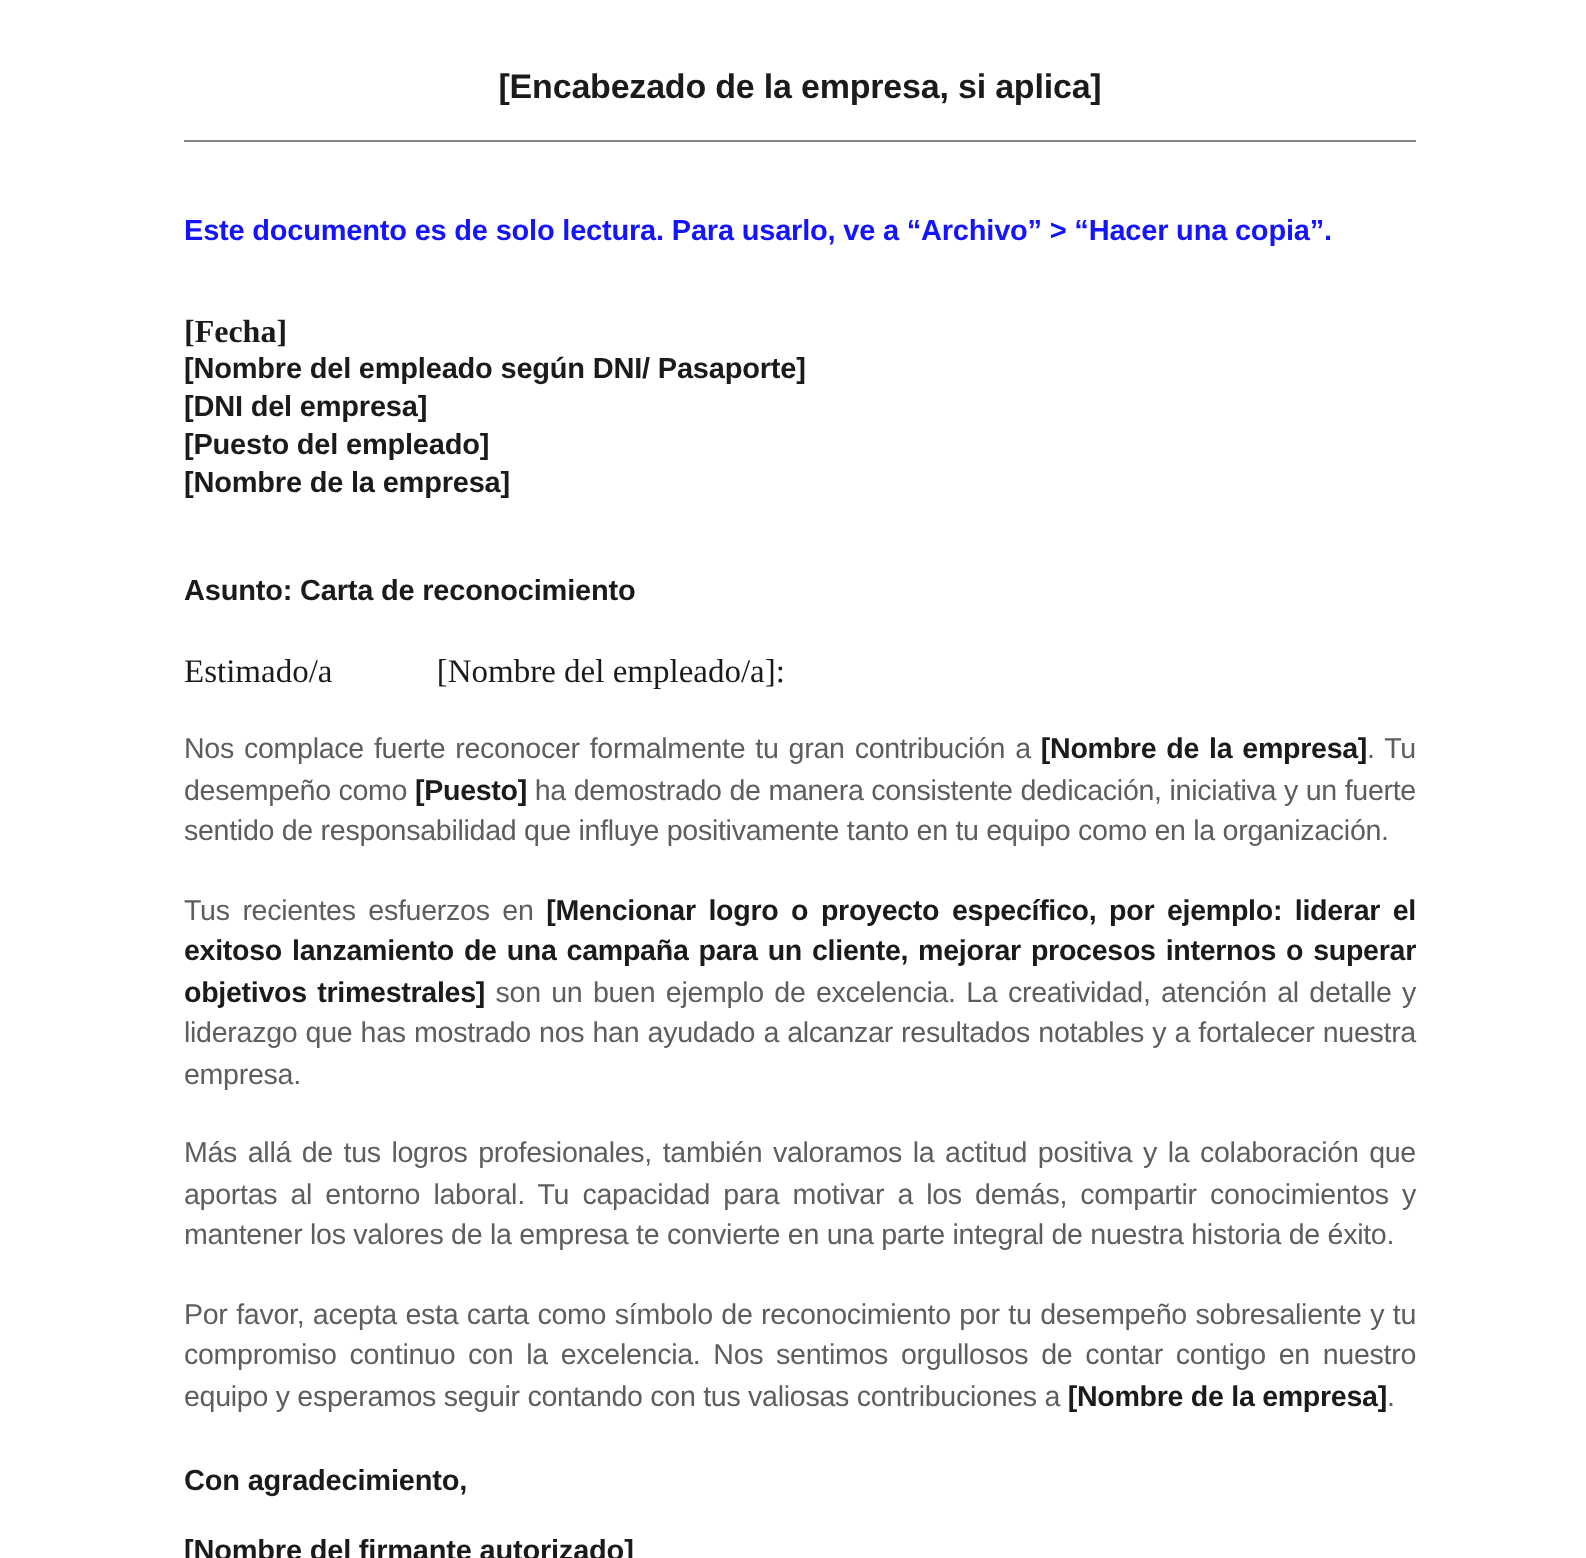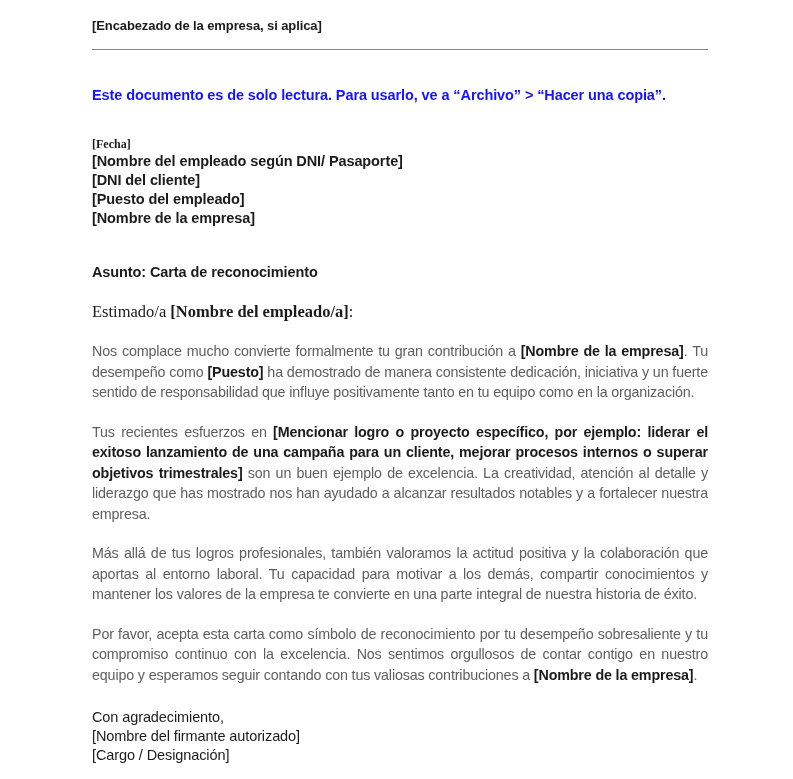--- a/index.html
+++ b/index.html
@@ -22,25 +22,26 @@
   }
   .content {
     position: absolute;
     left: 92px;
     top: 0;
     width: 616px;
   }
 
   
   .doc-header {
+    text-align: center;
     font-family: "Liberation Sans", sans-serif;
     font-weight: bold;
-    font-size: 13px;
+    font-size: 17px;
     color: #1b1b1b;
-    padding-top: 18px;
+    padding-top: 34px;
     letter-spacing: -0.1px;
   }
   .header-rule {
     margin-top: 16px;
     border: 0;
     border-top: 1px solid #868686;
     width: 100%;
   }
 
   
@@ -51,21 +52,21 @@
     font-size: 14.5px;
     color: #1414ff;
     margin-top: 37px;
     letter-spacing: -0.1px;
   }
 
   
   .date-line {
     font-family: "Liberation Serif", serif;
     font-weight: bold;
-    font-size: 12px;
+    font-size: 16px;
     color: #1b1b1b;
     margin-top: 34px;
   }
 
   
   .recipient-block {
   }
   .recipient-line {
     font-family: "Liberation Sans", sans-serif;
     font-weight: bold;
@@ -86,21 +87,22 @@
   }
 
   
   .salutation {
     font-family: "Liberation Serif", serif;
     font-size: 16.5px;
     color: #1b1b1b;
     margin-top: 22px;
   }
   .salutation b {
-    font-weight: bold;
+    font-weight: normal;
+    margin-left: 48px;
   }
 
   
   .body-par {
     font-family: "Liberation Sans", sans-serif;
     font-size: 14.3px;
     color: #5e5e5e;
     line-height: 20.5px;
     text-align: justify;
     margin-top: 19px;
@@ -110,56 +112,57 @@
     font-weight: bold;
     color: #1b1b1b;
   }
 
   
   .closing-block {
     margin-top: 23px;
   }
   .closing-line {
     font-family: "Liberation Sans", sans-serif;
-    font-weight: normal;
+    font-weight: bold;
     font-size: 14.5px;
     color: #1b1b1b;
     line-height: 19px;
     letter-spacing: -0.1px;
+    margin-top: 16px;
   }
 </style>
 </head>
 <body>
 
 <div class="page">
   <div class="content">
 
     <div class="doc-header">[Encabezado de la empresa, si aplica]</div>
 
     <hr class="header-rule">
 
     <div class="notice">Este documento es de solo lectura. Para usarlo, ve a “Archivo” &gt; “Hacer una copia”.</div>
 
     <div class="date-line">[Fecha]</div>
 
     <div class="recipient-block">
       <div class="recipient-line">[Nombre del empleado según DNI/ Pasaporte]</div>
-      <div class="recipient-line">[DNI del cliente]</div>
+      <div class="recipient-line">[DNI del empresa]</div>
       <div class="recipient-line">[Puesto del empleado]</div>
       <div class="recipient-line">[Nombre de la empresa]</div>
     </div>
 
     <div class="subject-line">Asunto: Carta de reconocimiento</div>
 
     <div class="salutation">
       <span>Estimado/a </span><b>[Nombre del empleado/a]</b><span>:</span>
     </div>
 
     <div id="body-paragraphs">
-        <div class="body-par"><span>Nos complace mucho convierte formalmente tu gran contribución a </span><b>[Nombre de la empresa]</b><span>. Tu desempeño como </span><b>[Puesto]</b><span> ha demostrado de manera consistente dedicación, iniciativa y un fuerte sentido de responsabilidad que influye positivamente tanto en tu equipo como en la organización.</span></div>
+        <div class="body-par"><span>Nos complace fuerte reconocer formalmente tu gran contribución a </span><b>[Nombre de la empresa]</b><span>. Tu desempeño como </span><b>[Puesto]</b><span> ha demostrado de manera consistente dedicación, iniciativa y un fuerte sentido de responsabilidad que influye positivamente tanto en tu equipo como en la organización.</span></div>
         <div class="body-par"><span>Tus recientes esfuerzos en </span><b>[Mencionar logro o proyecto específico, por ejemplo: liderar el exitoso lanzamiento de una campaña para un cliente, mejorar procesos internos o superar objetivos trimestrales]</b><span> son un buen ejemplo de excelencia. La creatividad, atención al detalle y liderazgo que has mostrado nos han ayudado a alcanzar resultados notables y a fortalecer nuestra empresa.</span></div>
         <div class="body-par"><span>Más allá de tus logros profesionales, también valoramos la actitud positiva y la colaboración que aportas al entorno laboral. Tu capacidad para motivar a los demás, compartir conocimientos y mantener los valores de la empresa te convierte en una parte integral de nuestra historia de éxito.</span></div>
         <div class="body-par"><span>Por favor, acepta esta carta como símbolo de reconocimiento por tu desempeño sobresaliente y tu compromiso continuo con la excelencia. Nos sentimos orgullosos de contar contigo en nuestro equipo y esperamos seguir contando con tus valiosas contribuciones a </span><b>[Nombre de la empresa]</b><span>.</span></div>
       </div>
 
     <div class="closing-block">
       <div class="closing-line">Con agradecimiento,</div>
       <div class="closing-line">[Nombre del firmante autorizado]</div>
       <div class="closing-line">[Cargo / Designación]</div>
 

